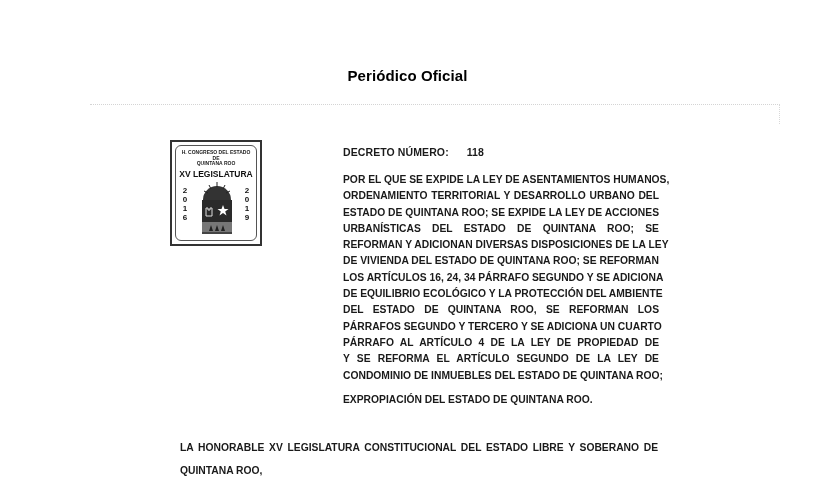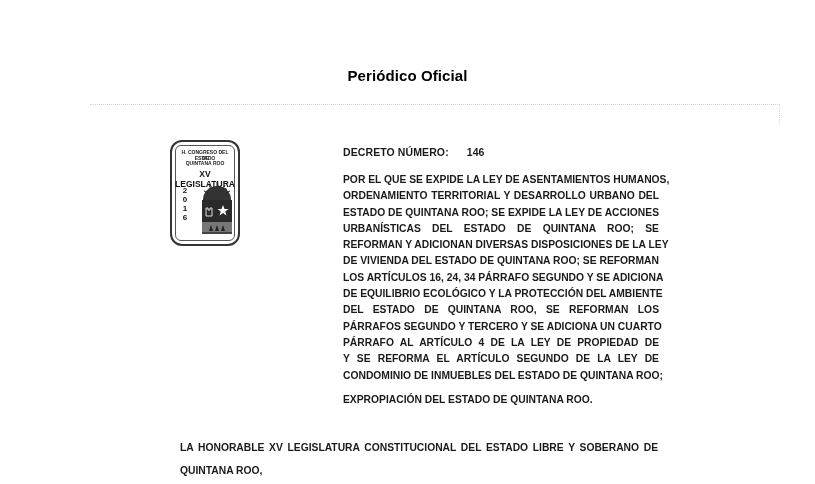--- a/index.html
+++ b/index.html
@@ -15,22 +15,22 @@
   }
   .scan-line {
     position: absolute; left: 90px; top: 104px; width: 690px; height: 0;
     border-top: 1px dotted #d4d4d4;
   }
   .scan-edge {
     position: absolute; left: 779px; top: 104px; width: 0; height: 20px;
     border-left: 1px dotted #d8d8d8;
   }
   .logo {
-    position: absolute; left: 170px; top: 140px; width: 70px; height: 106px;
-    border: 2px solid #333; border-radius: 12px; box-sizing: border-box;
+    position: absolute; left: 170px; top: 140px; width: 92px; height: 106px;
+    border: 2px solid #333; border-radius: 0; box-sizing: border-box;
   }
   .logo-inner {
     position: absolute; left: 3px; top: 3px; right: 3px; bottom: 3px;
     border: 1px solid #555; border-radius: 6px;
   }
   .logo-line1, .logo-line2, .logo-line3 {
     position: absolute; left: 0; right: 0; text-align: center;
     font-family: "Liberation Sans", sans-serif; font-weight: bold; color: #222;
   }
   .logo-line1 { top: 7px; font-size: 5px; }
@@ -118,21 +118,21 @@
     <g fill="#222">
       <polygon points="8,53 10,47 12,53"></polygon>
       <polygon points="14,53 16,47 18,53"></polygon>
       <polygon points="20,53 22,47 24,53"></polygon>
     </g>
     <rect x="1" y="54" width="30" height="2" fill="#444"></rect>
   </svg>
 </div>
 
 <div class="decree-number">
-  <span>DECRETO NÚMERO:</span><span class="num">146</span>
+  <span>DECRETO NÚMERO:</span><span class="num">118</span>
 </div>
 
 <div class="decree-body">
   <span class="ln">POR EL QUE SE EXPIDE LA LEY DE ASENTAMIENTOS HUMANOS,</span>
   <span class="ln">ORDENAMIENTO TERRITORIAL Y DESARROLLO URBANO DEL</span>
   <span class="ln">ESTADO DE QUINTANA ROO; SE EXPIDE LA LEY DE ACCIONES</span>
   <span class="ln">URBANÍSTICAS DEL ESTADO DE QUINTANA ROO; SE</span>
   <span class="ln">REFORMAN Y ADICIONAN DIVERSAS DISPOSICIONES DE LA LEY</span>
   <span class="ln">DE VIVIENDA DEL ESTADO DE QUINTANA ROO; SE REFORMAN</span>
   <span class="ln">LOS ARTÍCULOS 16, 24, 34 PÁRRAFO SEGUNDO Y SE ADICIONA</span>

